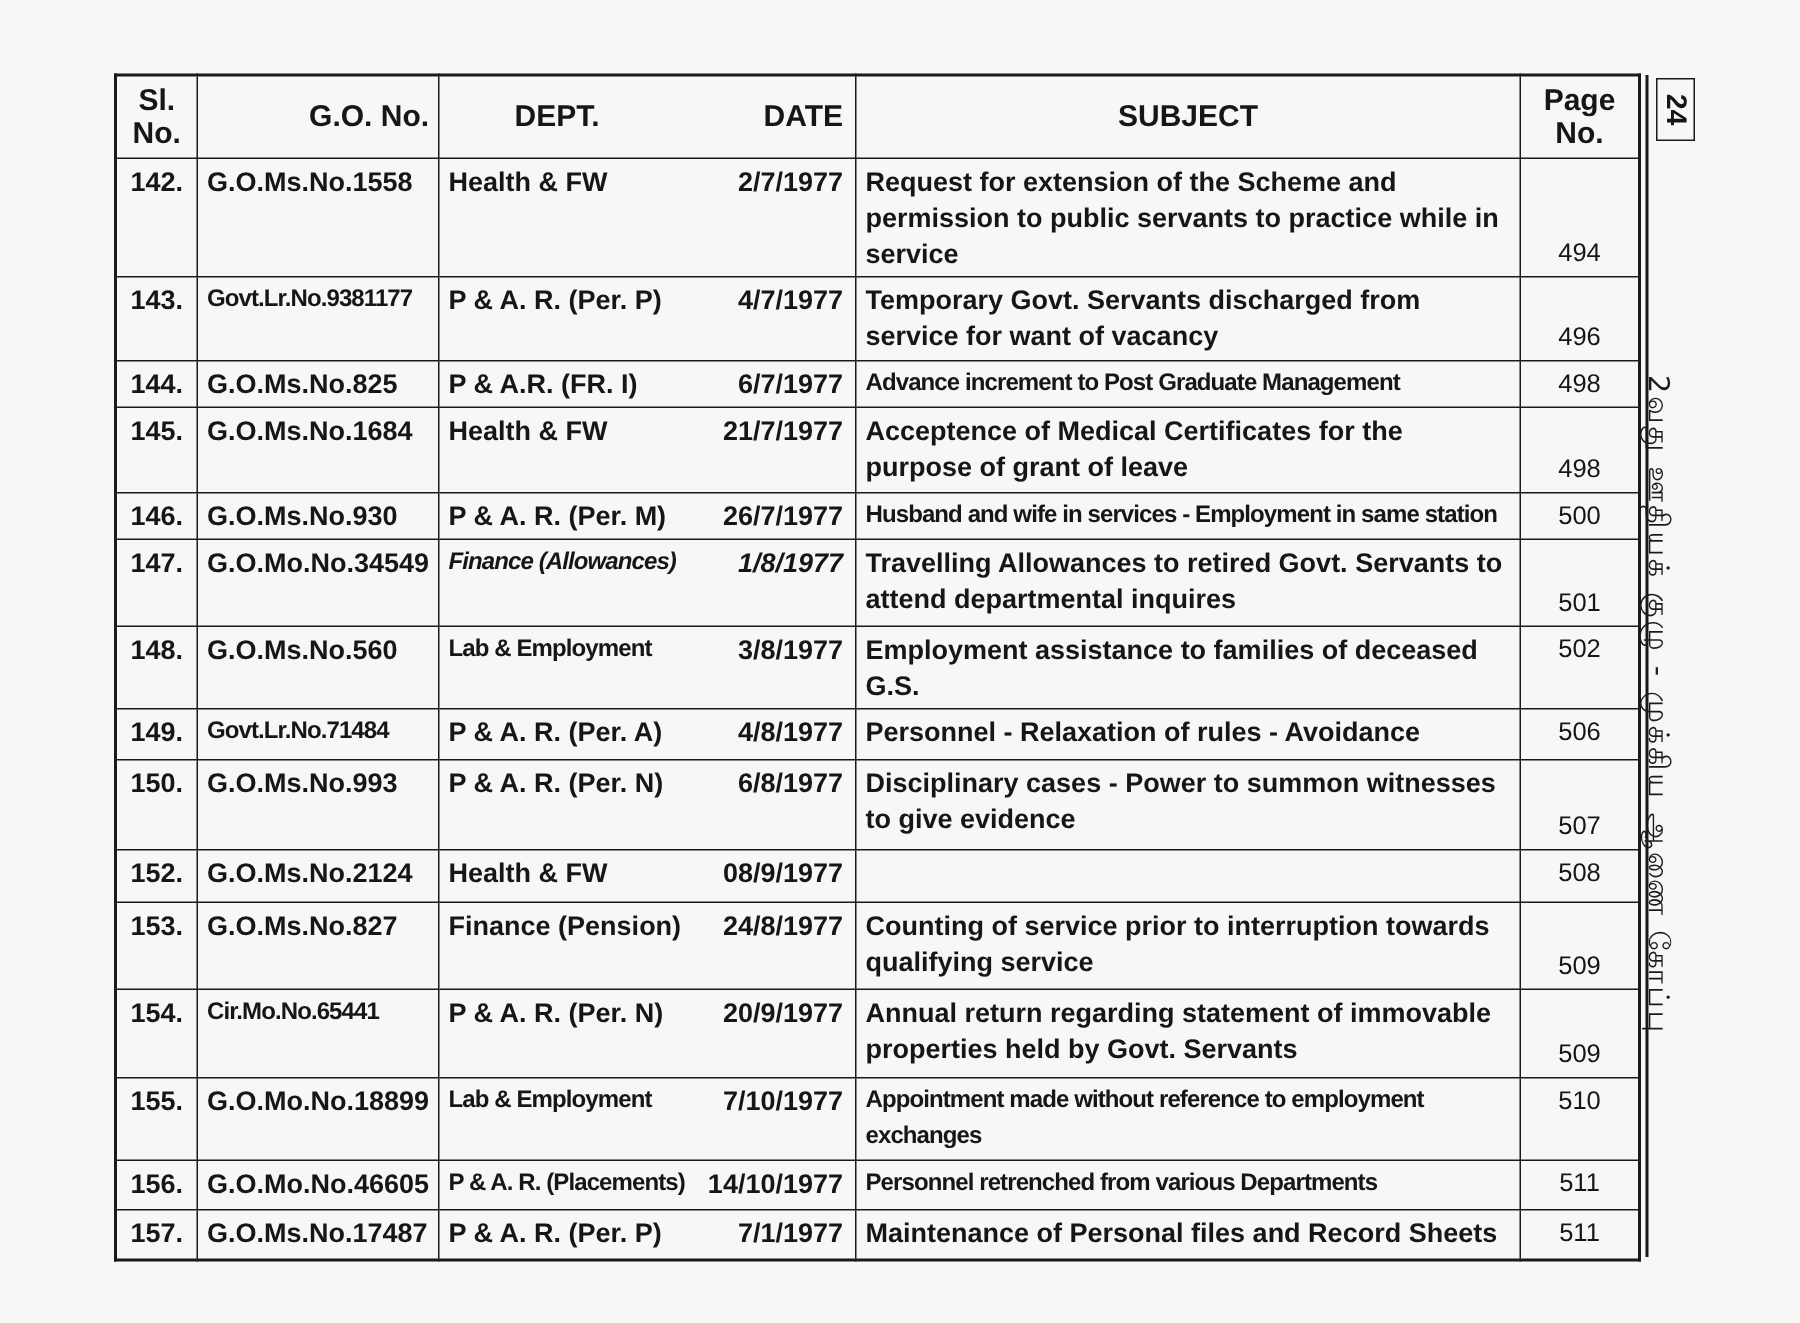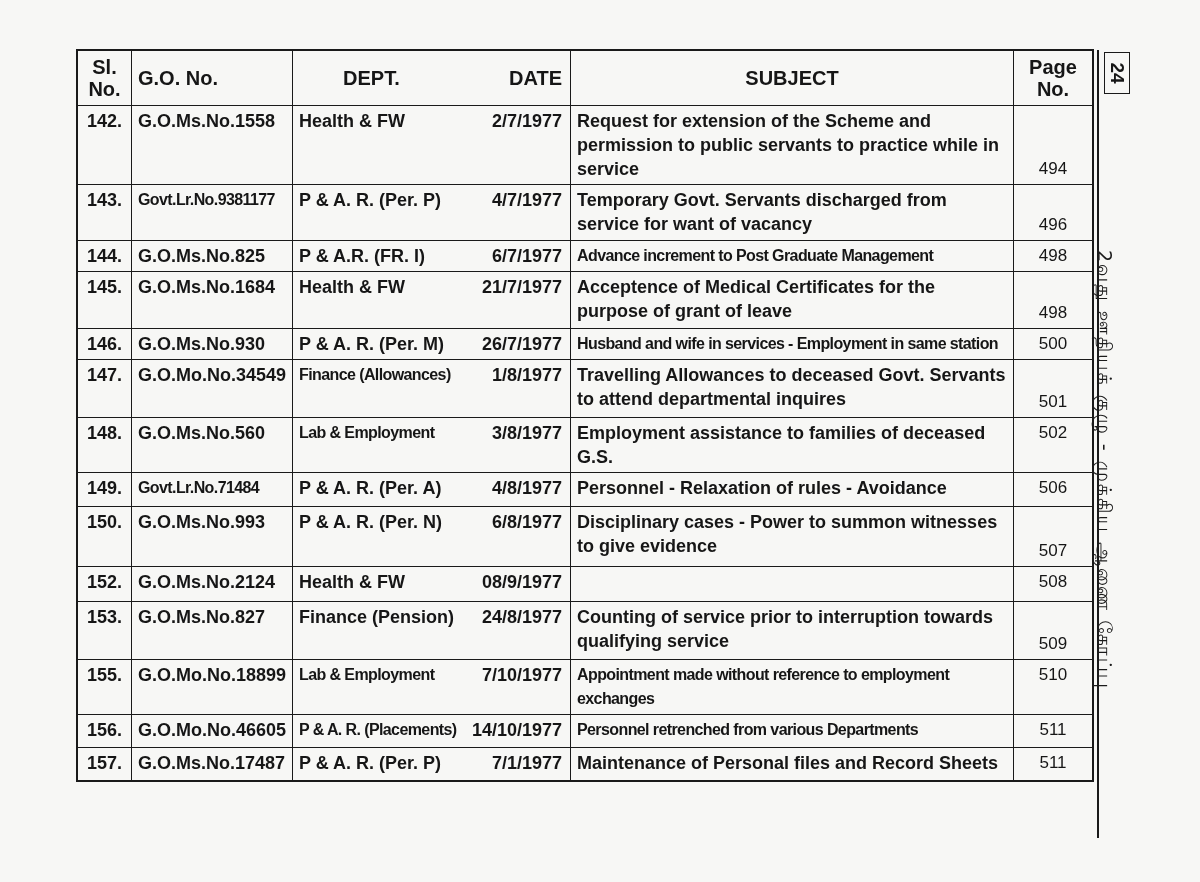--- a/index.html
+++ b/index.html
@@ -44,21 +44,21 @@
     letter-spacing:2px; color:#1b1b1b;
   }
 </style>
 </head>
 <body>
 
 <table class="page-table">
   <thead>
     <tr>
       <th class="col-sl" style="font-size:20px">Sl. No.</th>
-      <th class="col-go" style="text-align:left">G.O. No.</th>
+      <th class="col-go" style="text-align:right">G.O. No.</th>
       <th style="padding:0">
         <div class="deptdate" style="padding:0 8px 0 50px">
           <span>DEPT.</span>
           <span>DATE</span>
         </div>
       </th>
       <th class="col-subject" style="text-align:center">SUBJECT</th>
       <th class="col-page">Page No.</th>
     </tr>
   </thead>
@@ -119,27 +119,27 @@
             <span>P &amp; A. R. (Per. M)</span>
             <span>26/7/1977</span>
           </div>
         </td>
         <td class="col-subject narrow">Husband and wife in services - Employment in same station</td>
         <td class="col-page">500</td>
       </tr>
       <tr style="height: 58px;">
         <td class="col-sl">147.</td>
         <td class="col-go nowrap">G.O.Mo.No.34549</td>
-        <td class="col-dept" style="padding: 3px 8px 3px 6px;">
+        <td class="col-dept" style="padding: 3px 8px 3px 6px; font-style: italic;">
           <div class="deptdate">
             <span class="narrow">Finance (Allowances)</span>
             <span>1/8/1977</span>
           </div>
         </td>
-        <td class="col-subject">Travelling Allowances to deceased Govt. Servants to attend departmental inquires</td>
+        <td class="col-subject">Travelling Allowances to retired Govt. Servants to attend departmental inquires</td>
         <td class="col-page tall">501</td>
       </tr>
       <tr style="height: 30px;">
         <td class="col-sl">148.</td>
         <td class="col-go nowrap">G.O.Ms.No.560</td>
         <td class="col-dept" style="padding: 3px 8px 3px 6px;">
           <div class="deptdate">
             <span class="narrow">Lab &amp; Employment</span>
             <span>3/8/1977</span>
           </div>
@@ -186,20 +186,32 @@
       <tr style="height: 58px;">
         <td class="col-sl">153.</td>
         <td class="col-go nowrap">G.O.Ms.No.827</td>
         <td class="col-dept" style="padding: 3px 8px 3px 6px;">
           <div class="deptdate">
             <span>Finance (Pension)</span>
             <span>24/8/1977</span>
           </div>
         </td>
         <td class="col-subject">Counting of service prior to interruption towards qualifying service</td>
+        <td class="col-page tall">509</td>
+      </tr>
+      <tr style="height: 59px;">
+        <td class="col-sl">154.</td>
+        <td class="col-go nowrap narrow">Cir.Mo.No.65441</td>
+        <td class="col-dept" style="padding: 3px 8px 3px 6px;">
+          <div class="deptdate">
+            <span>P &amp; A. R. (Per. N)</span>
+            <span>20/9/1977</span>
+          </div>
+        </td>
+        <td class="col-subject">Annual return regarding statement of immovable properties held by Govt. Servants</td>
         <td class="col-page tall">509</td>
       </tr>
       <tr style="height: 33px;">
         <td class="col-sl">155.</td>
         <td class="col-go nowrap">G.O.Mo.No.18899</td>
         <td class="col-dept" style="padding: 3px 8px 3px 6px;">
           <div class="deptdate">
             <span class="narrow">Lab &amp; Employment</span>
             <span>7/10/1977</span>
           </div>

